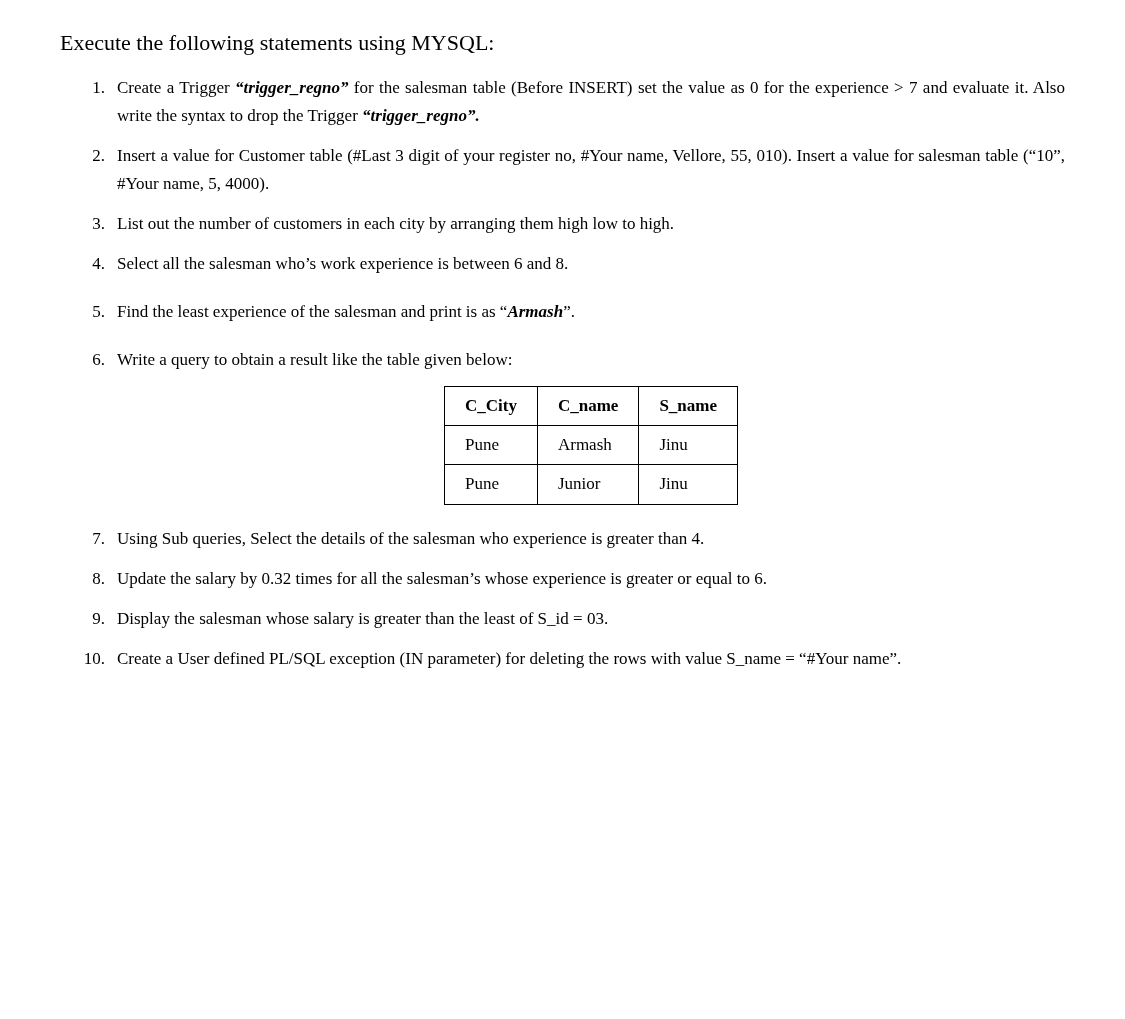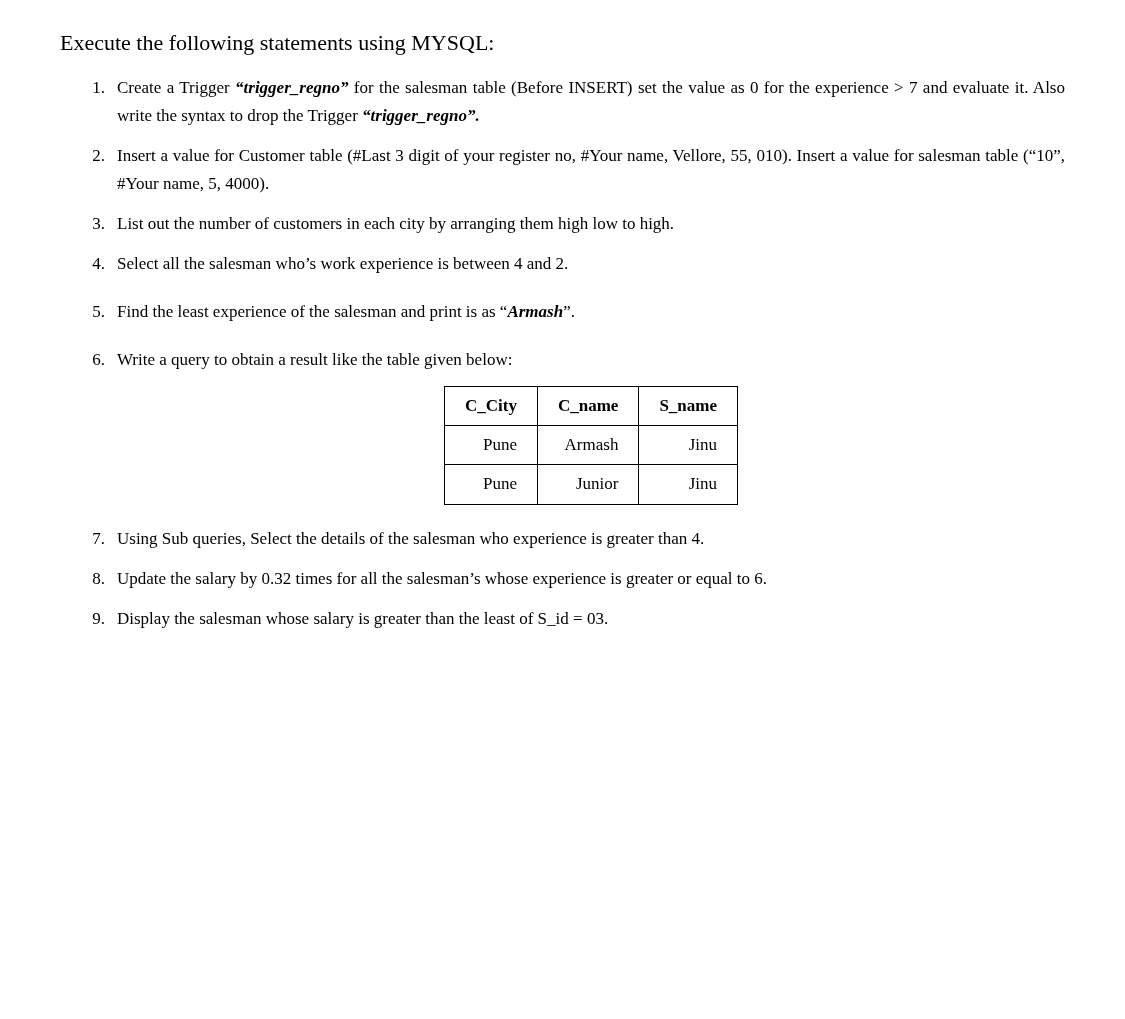--- a/index.html
+++ b/index.html
@@ -66,21 +66,21 @@
     }
 
     .result-table {
       border-collapse: collapse;
       font-size: 17px;
     }
 
     .result-table th, .result-table td {
       border: 1px solid #000;
       padding: 5px 20px;
-      text-align: right;
+      text-align: left;
     }
 
     .result-table th {
       font-weight: bold;
     }
 
     .question-item-spaced {
       margin-bottom: 20px;
     }
   </style>
@@ -108,21 +108,21 @@
   <li class="question-item">
     <span class="question-number">3.</span>
     <span class="question-text">
       List out the number of customers in each city by arranging them high low to high.
     </span>
   </li>
 
   <li class="question-item question-item-spaced">
     <span class="question-number">4.</span>
     <span class="question-text">
-      Select all the salesman who’s work experience is between 4 and 2.
+      Select all the salesman who’s work experience is between 6 and 8.
     </span>
   </li>
 
   <li class="question-item question-item-spaced">
     <span class="question-number">5.</span>
     <span class="question-text">
       Find the least experience of the salesman and print is as “<strong><em>Armash</em></strong>”.
     </span>
   </li>
 
@@ -170,14 +170,20 @@
     </span>
   </li>
 
   <li class="question-item">
     <span class="question-number">9.</span>
     <span class="question-text">
       Display the salesman whose salary is greater than the least of S_id = 03.
     </span>
   </li>
 
+  <li class="question-item">
+    <span class="question-number">10.</span>
+    <span class="question-text">
+      Create a User defined PL/SQL exception (IN parameter) for deleting the rows with value S_name = “#Your name”.
+    </span>
+  </li>
 
 </ol>
 
 </body></html>

